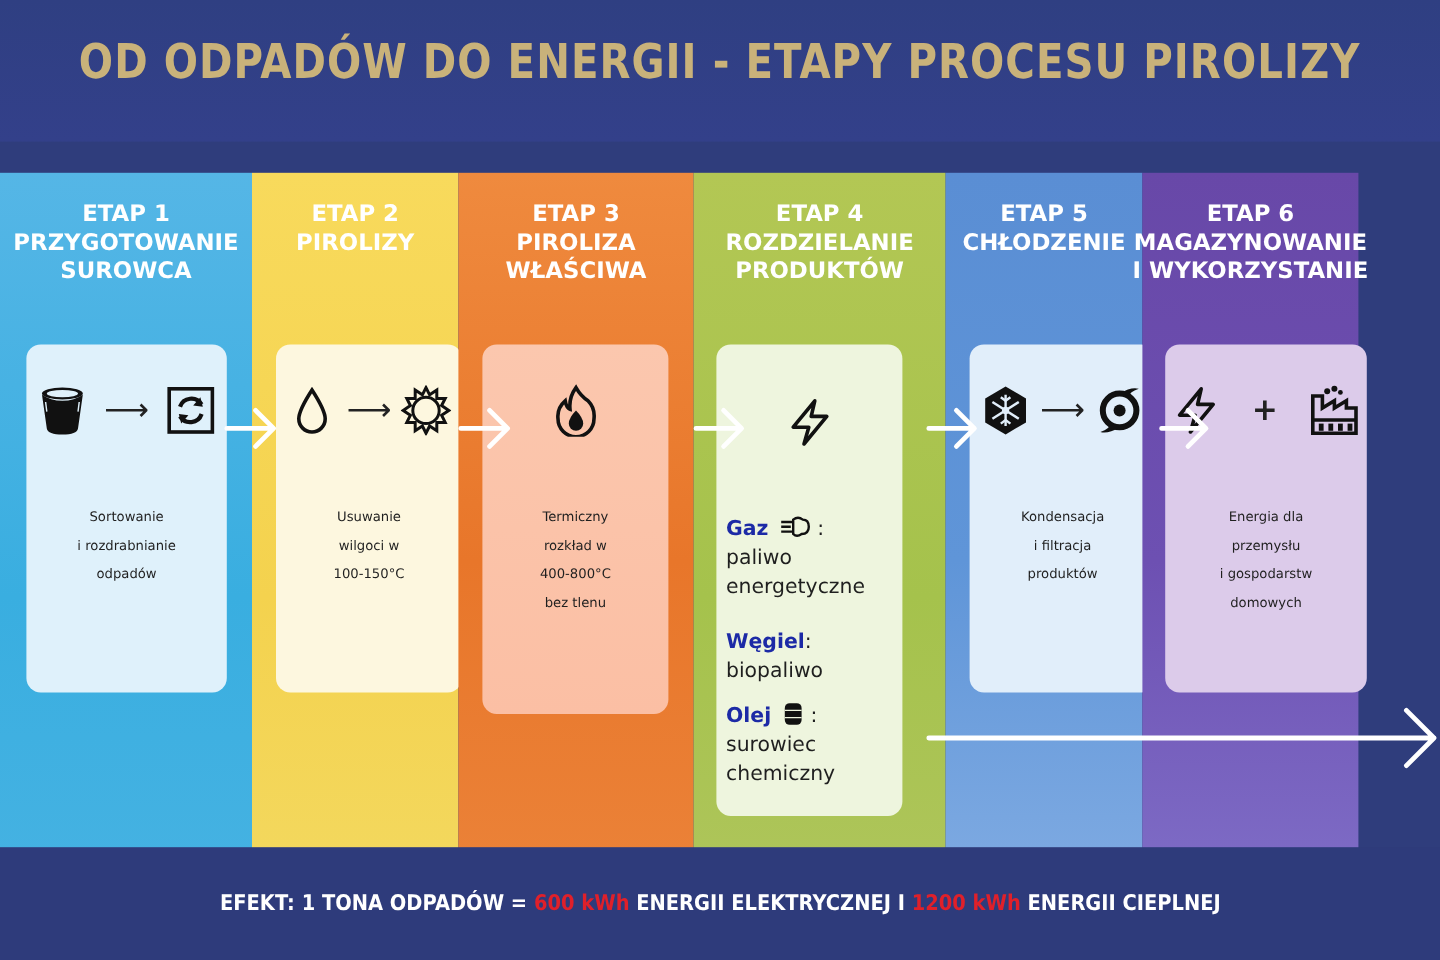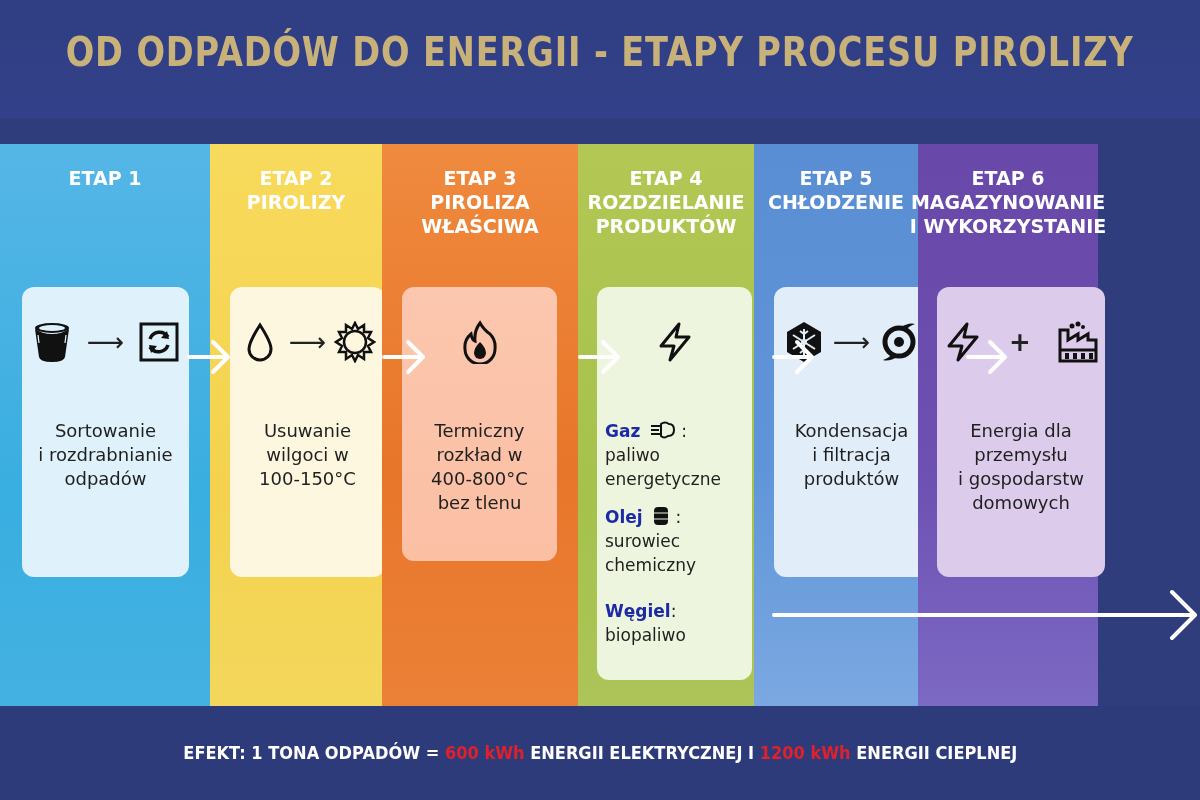--- a/index.html
+++ b/index.html
@@ -44,21 +44,21 @@
   .icons {
     display: flex; align-items: center; justify-content: space-between;
     width: 100%; padding: 18px 8px 0 8px; height: 92px;
   }
   .icons.center { justify-content: center; }
   .icons.gap { justify-content: center; gap: 26px; }
   .ico { width: 44px; height: 44px; display: inline-flex; align-items: center; justify-content: center; }
   .arrow-sym { font-size: 26px; color: #222; }
   .plus-sym { font-size: 26px; font-weight: bold; color: #222; }
   .desc {
-    font-size: 18px; line-height: 24px; color: #1f1f1f; text-align: center;
+    font-size: 11px; line-height: 24px; color: #1f1f1f; text-align: center;
     margin-top: 40px; padding: 0 6px;
   }
   .desc span { display: block; white-space: nowrap; }
   .products { width: 100%; padding: 40px 0 0 8px; }
   .prod { margin-bottom: 14px; font-size: 17px; line-height: 24px; color: #1f1f1f; }
   .prod-name { color: #1c2aa6; font-weight: bold; }
   .prod-line { display: block; white-space: nowrap; }
   .flow-arrow { position: absolute; }
   .footer {
     position: absolute; left: 0; top: 706px; width: 1200px; height: 94px;
@@ -76,20 +76,22 @@
 
 <div class="header">
   <div class="title">OD ODPADÓW DO ENERGII - ETAPY PROCESU PIROLIZY</div>
 </div>
 
 <div class="columns">
 
   <div class="col" style="width:210px;background:linear-gradient(180deg,#55b6e6 0%,#39aee0 60%,#45b2e2 100%);">
     <div class="col-head">
       <div>ETAP 1</div>
+      <div>PRZYGOTOWANIE</div>
+      <div>SUROWCA</div>
     </div>
     <div class="card" style="left:22px;width:167px;height:290px;background:#dff1fb;">
       <div class="icons">
         <span class="ico">
           <svg width="40" height="42" viewBox="0 0 40 42">
             <ellipse cx="20" cy="7" rx="17" ry="5" fill="#111"></ellipse>
             <ellipse cx="20" cy="7" rx="13" ry="3" fill="#dff1fb"></ellipse>
             <path d="M3 8 L7 36 Q8 41 20 41 Q32 41 33 36 L37 8 Q30 13 20 13 Q10 13 3 8Z" fill="#111"></path>
             <line x1="6" y1="14" x2="7" y2="22" stroke="#dff1fb" stroke-width="1.2"></line>
             <line x1="34" y1="14" x2="33" y2="22" stroke="#dff1fb" stroke-width="1.2"></line>
@@ -143,84 +145,84 @@
       </div>
     </div>
   </div>
 
   <div class="col" style="width:196px;background:linear-gradient(180deg,#ef8a3e 0%,#e8762a 55%,#eb8238 100%);">
     <div class="col-head">
       <div>ETAP 3</div>
       <div>PIROLIZA</div>
       <div>WŁAŚCIWA</div>
     </div>
-    <div class="card" style="left:20px;width:155px;height:274px;background:linear-gradient(180deg,#fbc7ae 0%,#fbbfa4 100%);">
+    <div class="card" style="left:20px;width:155px;height:308px;background:linear-gradient(180deg,#fbc7ae 0%,#fbbfa4 100%);">
       <div class="icons center">
         <span class="ico">
           <svg width="36" height="44" viewBox="0 0 36 44">
             <path d="M18 3 Q22 10 28 14 Q34 20 33 29 A15 15 0 0 1 3 29 Q2 20 9 14 Q10 20 13 21 Q12 11 18 3Z" fill="none" stroke="#111" stroke-width="3"></path>
             <path d="M18 22 Q24 28 24 33 A6 6 0 0 1 12 33 Q12 28 18 22Z" fill="#111"></path>
           </svg>
         </span>
       </div>
       <div class="desc">
         <span>Termiczny</span>
         <span>rozkład w</span>
         <span>400-800°C</span>
         <span>bez tlenu</span>
       </div>
     </div>
   </div>
 
-  <div class="col" style="width:176px;background:linear-gradient(180deg,#b3c754 0%,#a5c24c 60%,#aec55a 100%);">
+  <div class="col" style="width:210px;background:linear-gradient(180deg,#b3c754 0%,#a5c24c 60%,#aec55a 100%);">
     <div class="col-head">
       <div>ETAP 4</div>
       <div>ROZDZIELANIE</div>
       <div>PRODUKTÓW</div>
     </div>
-    <div class="card" style="left:19px;width:155px;height:393px;background:#eef5de;">
+    <div class="card" style="left:19px;width:155px;height:393px;background:#eef5de;justify-content:center;">
       <div class="icons center">
         <span class="ico">
           <svg width="40" height="42" viewBox="0 0 40 42">
             <path d="M24 3 L6 25 L19 25 L15 39 L34 16 L21 16 L24 3Z" fill="none" stroke="#111" stroke-width="3" stroke-linejoin="round"></path>
           </svg>
         </span>
       </div>
       <div class="products">
         <div class="prod">
           <span class="prod-line">
             <span class="prod-name">Gaz</span>
             <svg width="26" height="18" viewBox="0 0 26 18" style="vertical-align:-2px;margin-left:4px;">
               <path d="M1 5 H10 M1 9 H9 M1 13 H10" stroke="#111" stroke-width="2"></path>
               <path d="M11 3 Q15 0 19 3 Q24 3 24 9 Q24 15 18 15 Q14 18 11 15Z" fill="none" stroke="#111" stroke-width="2"></path>
             </svg>
             <span>:</span>
           </span>
           <span class="prod-line">paliwo</span>
           <span class="prod-line">energetyczne</span>
+        </div>
+        <div class="prod" style="margin-top:22px;">
+          <span class="prod-line">
+            <span class="prod-name">Węgiel</span><span>:</span>
+          </span>
+          <span class="prod-line">biopaliwo</span>
         </div>
         <div class="prod">
           <span class="prod-line">
             <span class="prod-name">Olej</span>
             <svg width="18" height="20" viewBox="0 0 18 20" style="vertical-align:-3px;margin-left:4px;">
               <rect x="2" y="1" width="14" height="18" rx="4" fill="#111"></rect>
               <line x1="2" y1="7" x2="16" y2="7" stroke="#eef5de" stroke-width="1"></line>
               <line x1="2" y1="13" x2="16" y2="13" stroke="#eef5de" stroke-width="1"></line>
             </svg>
             <span>:</span>
           </span>
           <span class="prod-line">surowiec</span>
           <span class="prod-line">chemiczny</span>
         </div>
-        <div class="prod" style="margin-top:22px;">
-          <span class="prod-line">
-            <span class="prod-name">Węgiel</span><span>:</span>
-          </span>
-          <span class="prod-line">biopaliwo</span>
-        </div>
       </div>
     </div>
   </div>
 
   <div class="col" style="width:164px;background:linear-gradient(180deg,#5a8ed4 0%,#5f95d8 55%,#7eaae2 100%);">
     <div class="col-head">
       <div>ETAP 5</div>
       <div>CHŁODZENIE</div>
     </div>
     <div class="card" style="left:20px;width:155px;height:290px;background:#e1eefa;">

